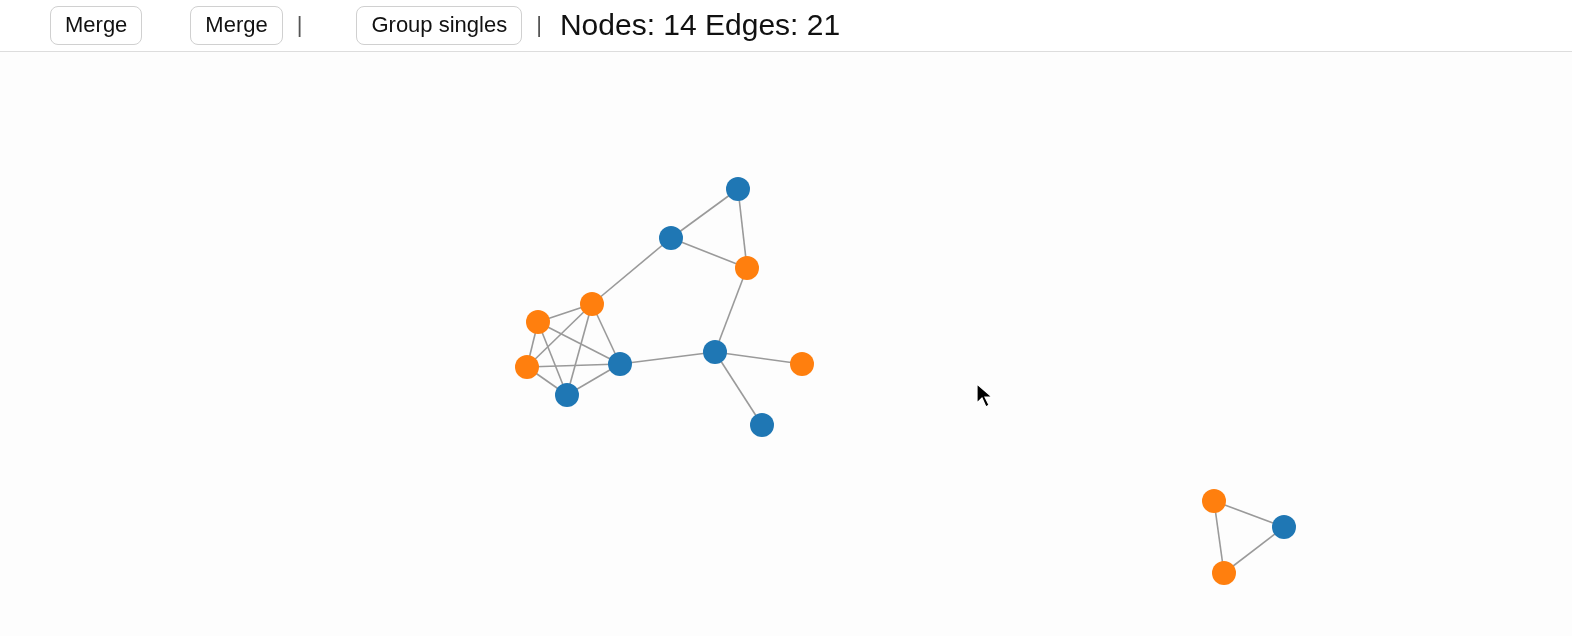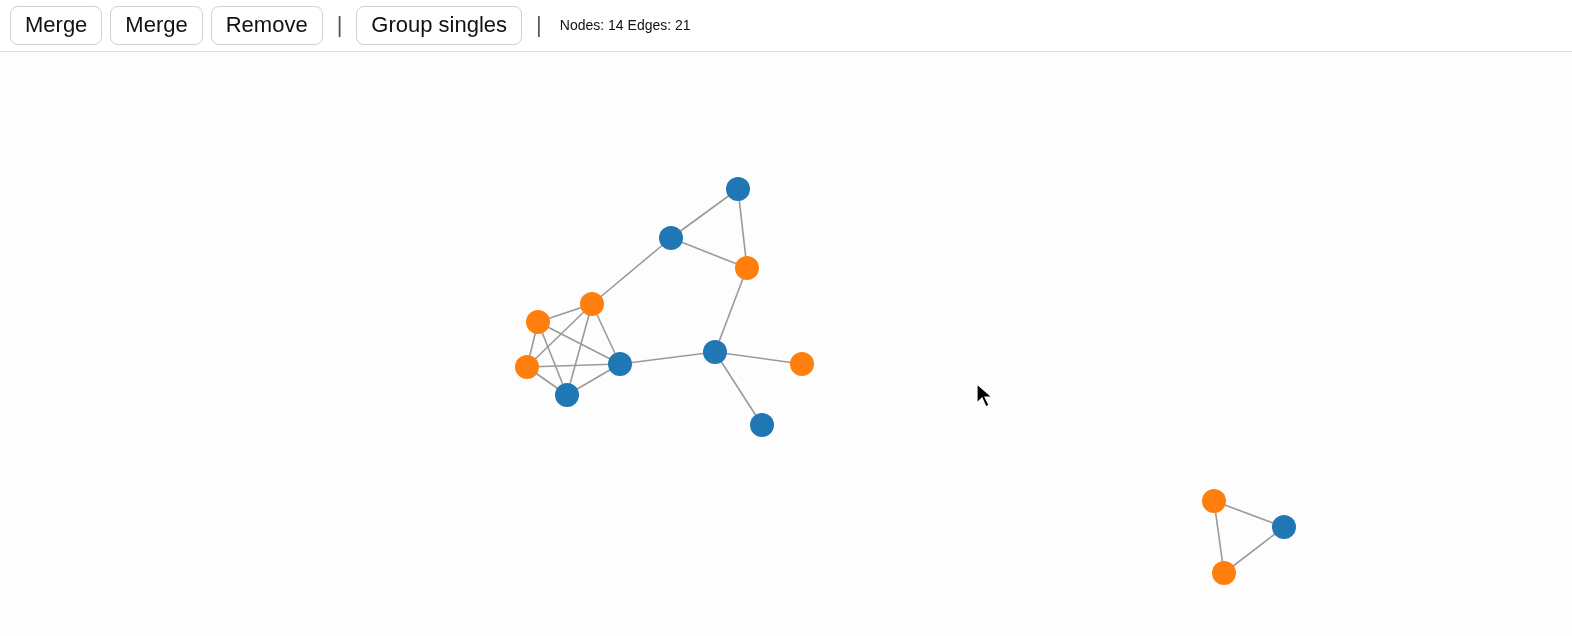--- a/index.html
+++ b/index.html
@@ -22,29 +22,30 @@
   }
   .btn {
     font-size: 22px;
     padding: 4px 14px;
     border: 1px solid #d0d0d0;
     border-radius: 8px;
     background: #fff;
     color: #111;
     cursor: pointer;
     line-height: 1.3;
+    margin-left: 40px;
   }
   .sep {
     font-size: 22px;
     color: #555;
     padding: 0 6px;
     user-select: none;
   }
   .stats {
-    font-size: 14px;
+    font-size: 30px;
     color: #111;
     padding-left: 4px;
   }
   .canvas-wrap {
     position: relative;
     width: 100%;
     height: calc(100% - 52px);
     background: #fdfdfd;
   }
   svg.graph {
@@ -66,21 +67,20 @@
     height: 26px;
     pointer-events: none;
   }
 </style>
 </head>
 <body>
 
 <div class="toolbar">
   <button class="btn">Merge</button>
   <button class="btn">Merge</button>
-  <button class="btn">Remove</button>
   <span class="sep">|</span>
   <button class="btn">Group singles</button>
   <span class="sep">|</span>
   <span class="stats">
     <span>Nodes:</span>
     <span>14</span>
     <span>Edges:</span>
     <span>21</span>
   </span>
 </div>

